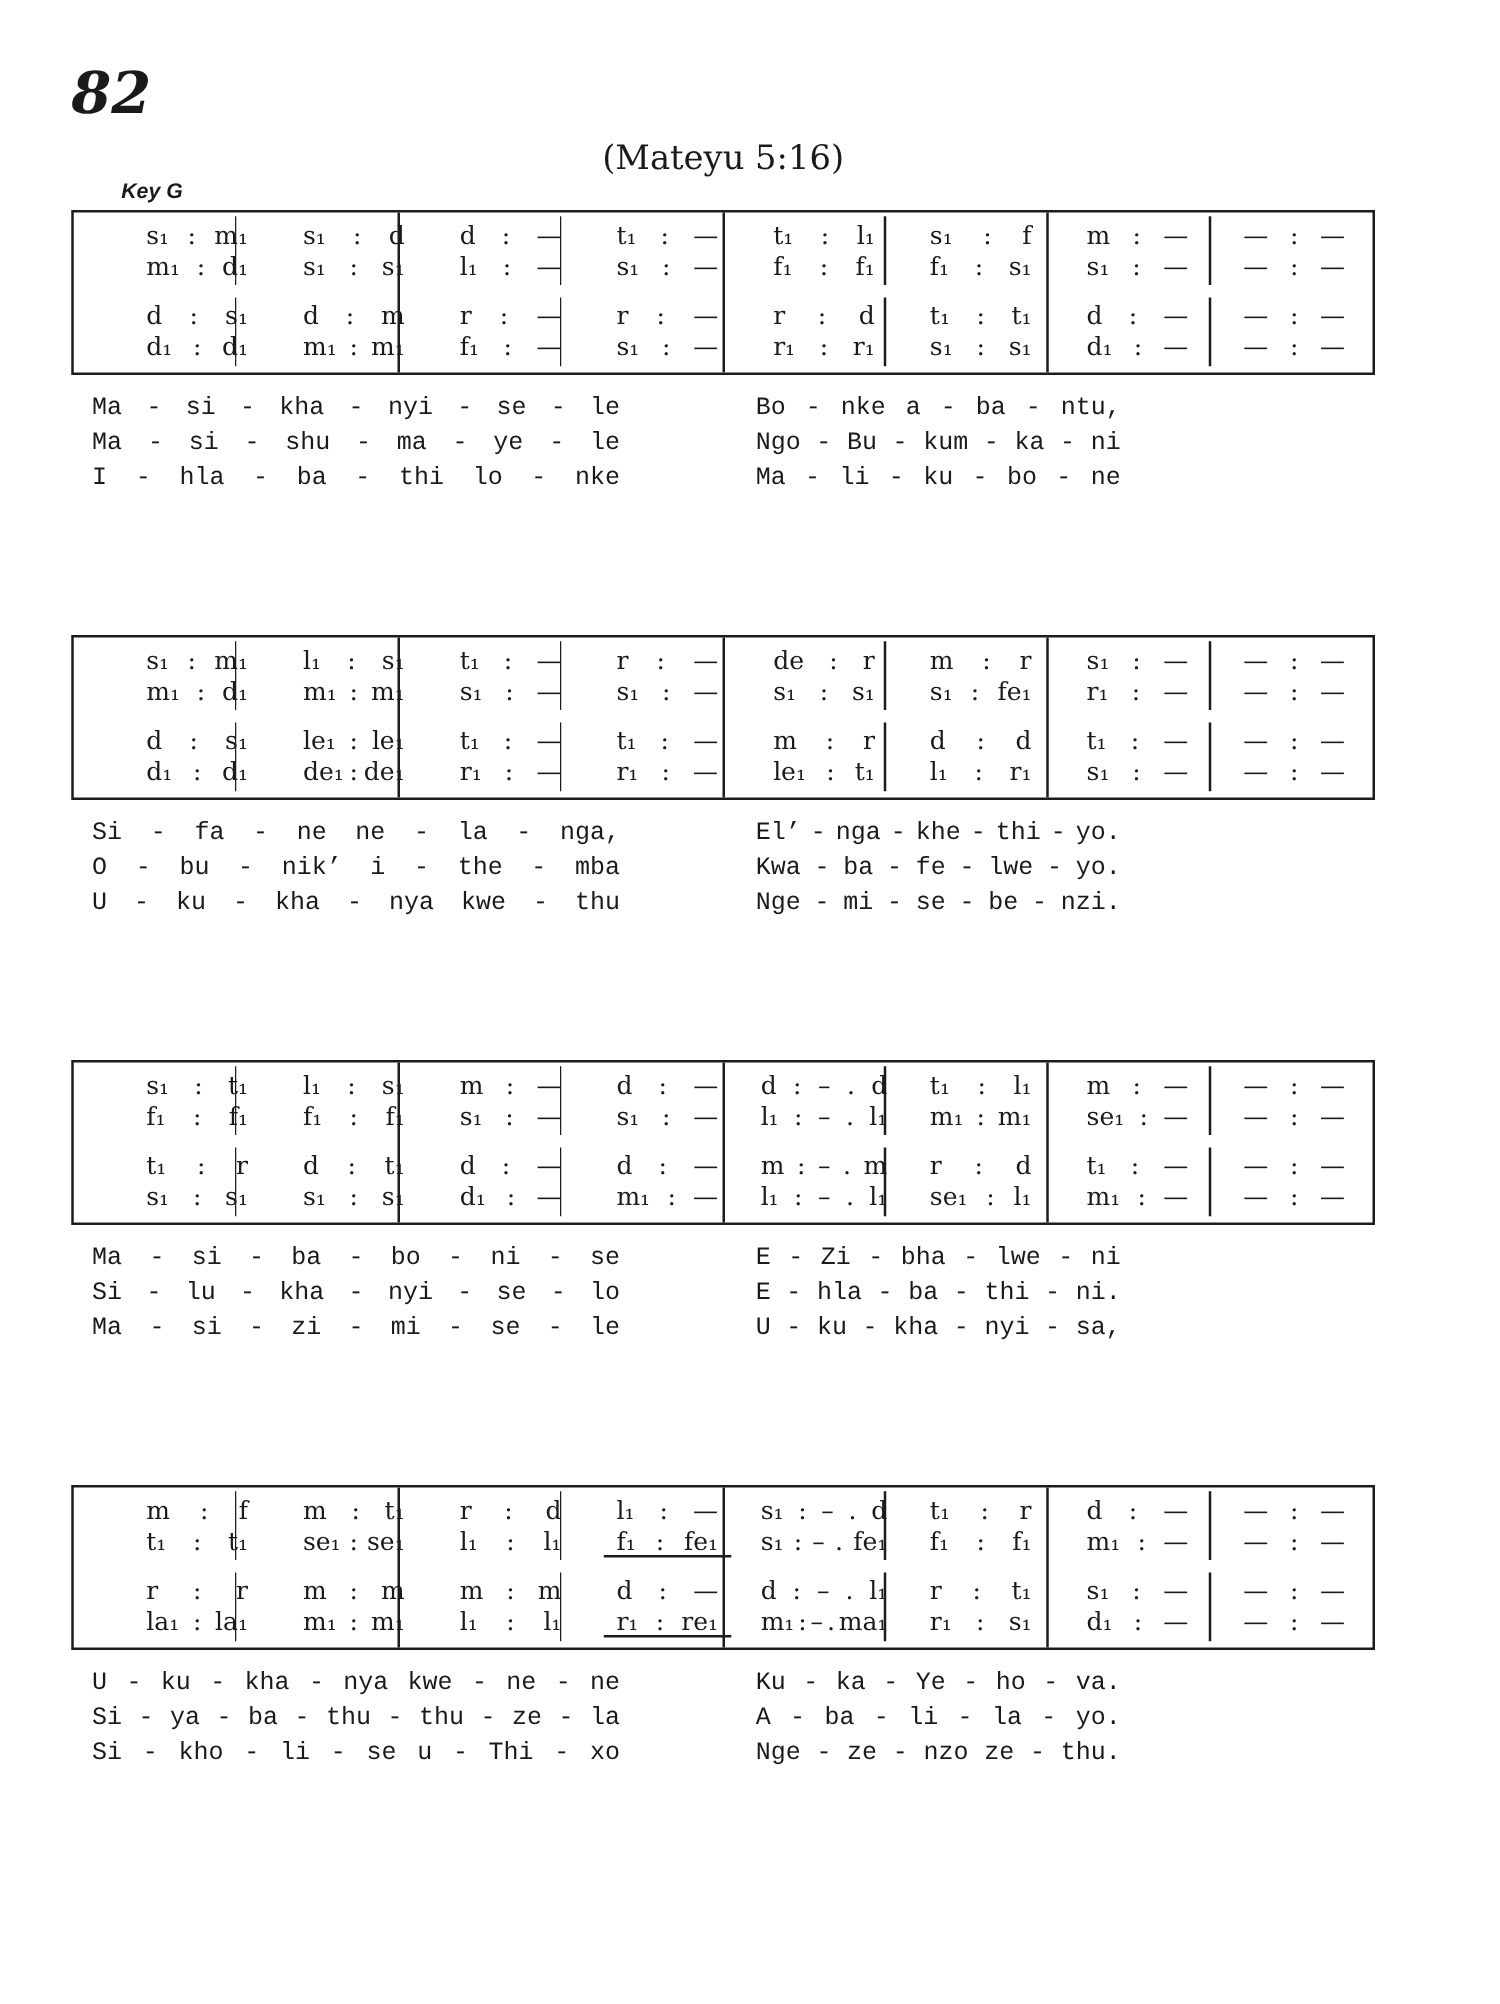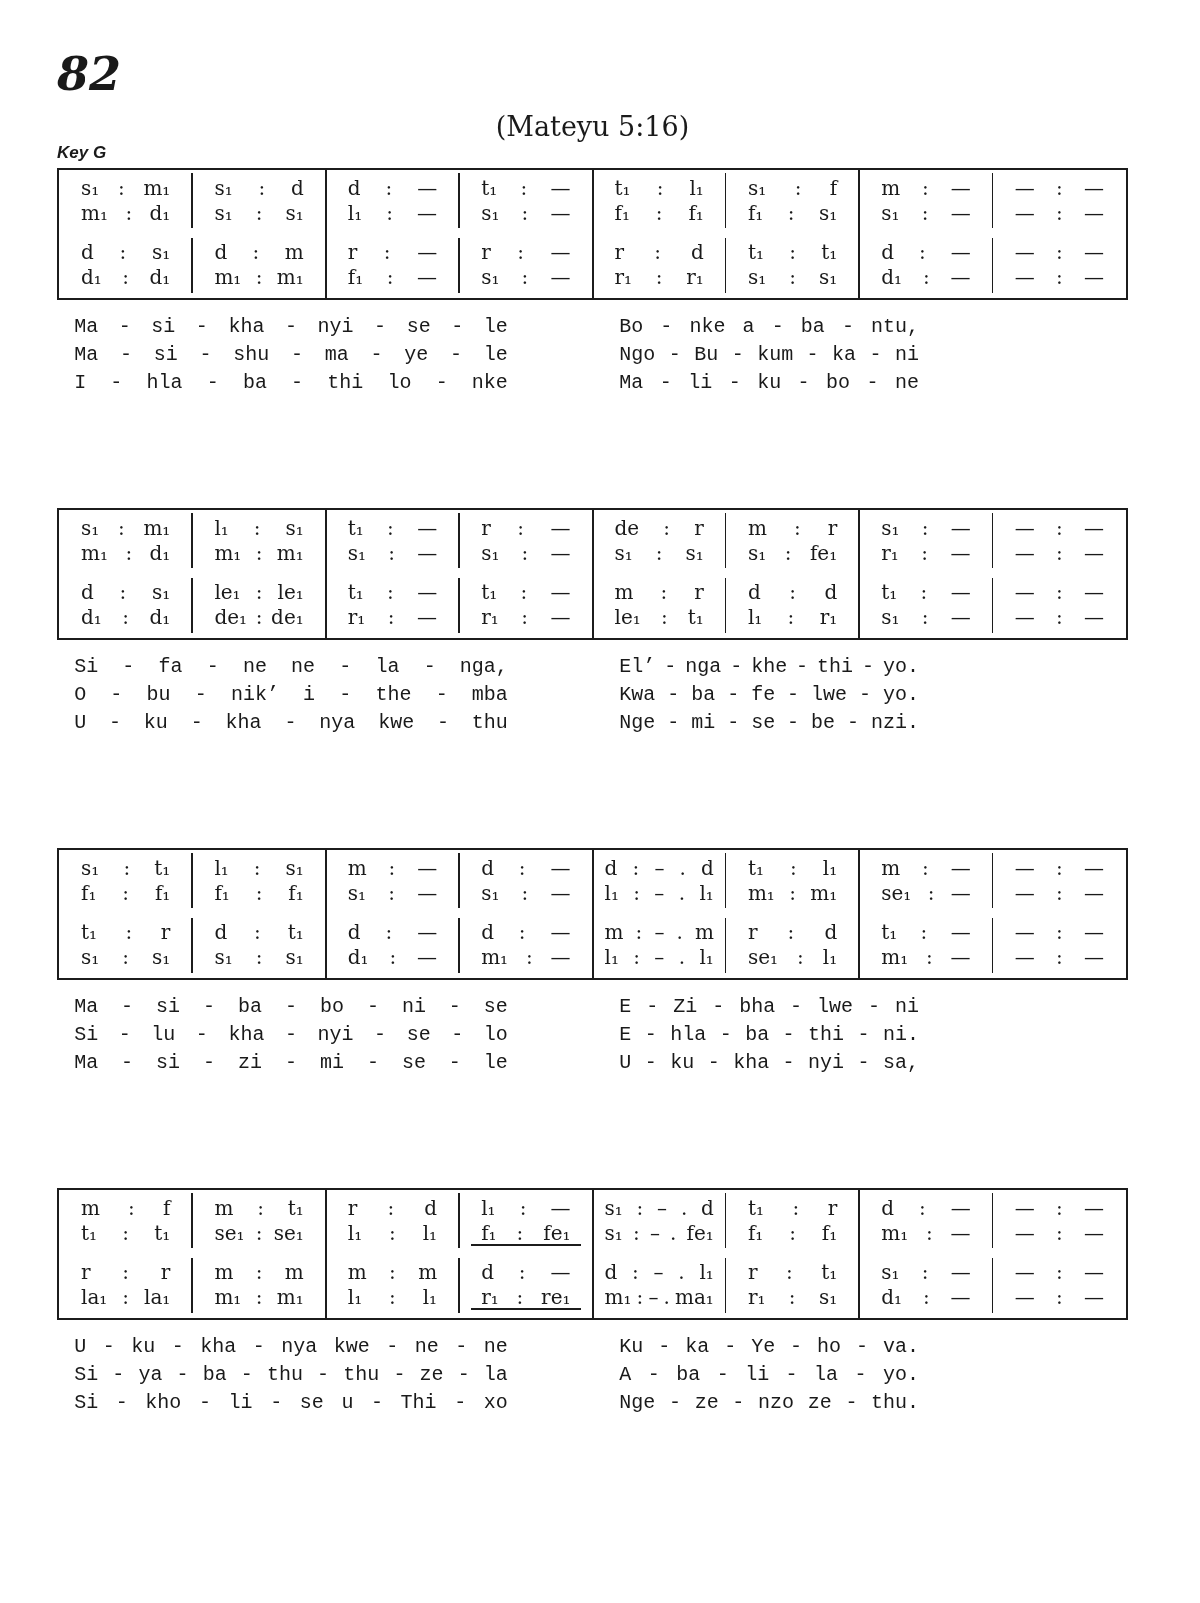--- a/index.html
+++ b/index.html
@@ -1,20 +1,20 @@
 <!DOCTYPE html>
 <html><head>
 <meta charset="utf-8">
 <style>
   html,body { margin:0; padding:0; background:#ffffff; }
   .page {
     position: relative;
     width: 1200px; height: 1603px;
     box-sizing: border-box;
-    padding: 44px 72px 0 57px;
+    padding: 44px 100px 0 57px;
     background: #ffffff;
     color: #1a1a1a;
     overflow: hidden;
   }
   
   .header { position: relative; height: 68px; }
   .page-number {
     position: absolute; left: 0; top: 0;
     font-family: "DejaVu Serif", serif;
     font-style: italic; font-weight: bold;
@@ -27,30 +27,30 @@
     font-size: 39px; line-height: 60px;
   }
   .subtitle {
     text-align: center;
     font-family: "DejaVu Serif", serif;
     font-size: 27px; line-height: 30px; height: 30px;
   }
   .key-label {
     font-family: "Liberation Sans", sans-serif;
     font-style: italic; font-weight: 600;
-    font-size: 17px; line-height: 22px; height: 26px;
+    font-size: 17px; line-height: 22px; height: 26px; margin-left: 40px;
   }
   
   .score {
     position: relative;
     border: 2px solid #1c1c1c;
     background: #fff;
   }
   .grid { padding: 6px 0 8px; }
-  .pair { display: flex; }
+  .pair { display: flex; margin-left: 36px; }
   .pair + .pair { margin-top: 14px; }
   .cell { flex: 1 1 12.5%; min-width: 0; }
   .noteline {
     display: flex; justify-content: space-between; align-items: baseline;
     padding: 0 22px; height: 25px;
     font-family: "DejaVu Serif", serif;
     font-size: 20px; line-height: 25px;
     box-sizing: border-box;
   }
   .noteline.dense { padding: 0 12px; }

